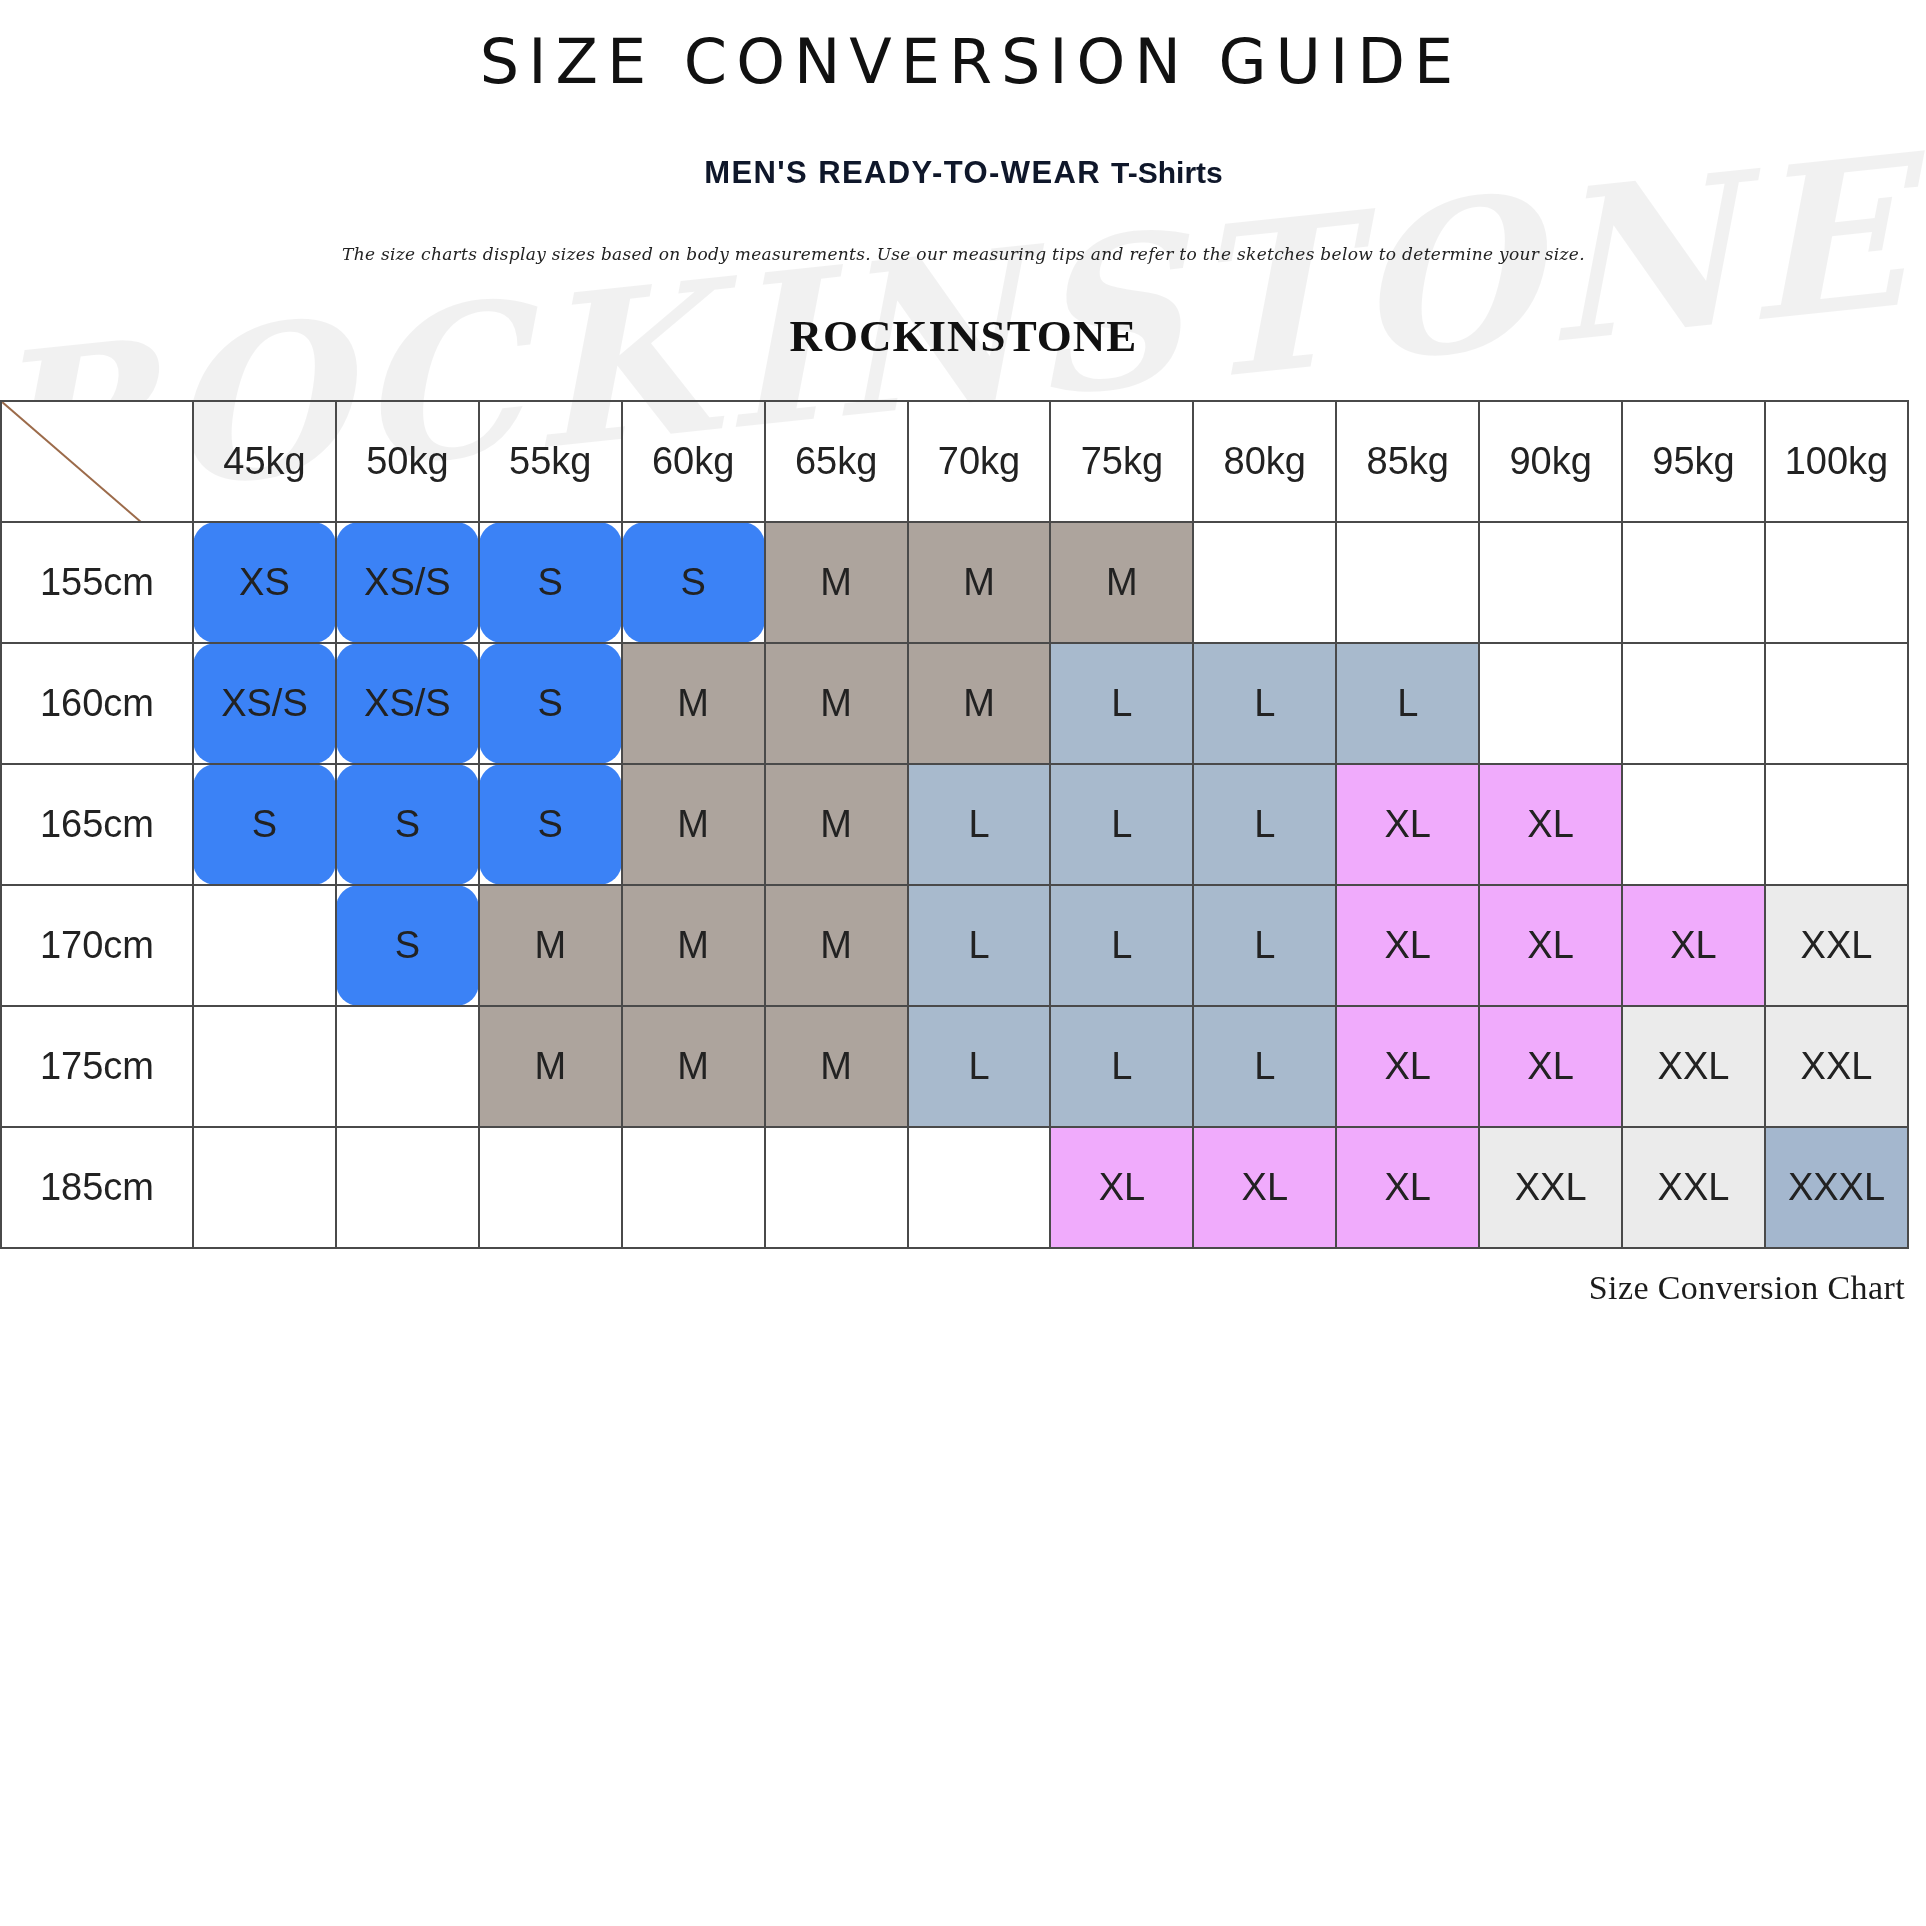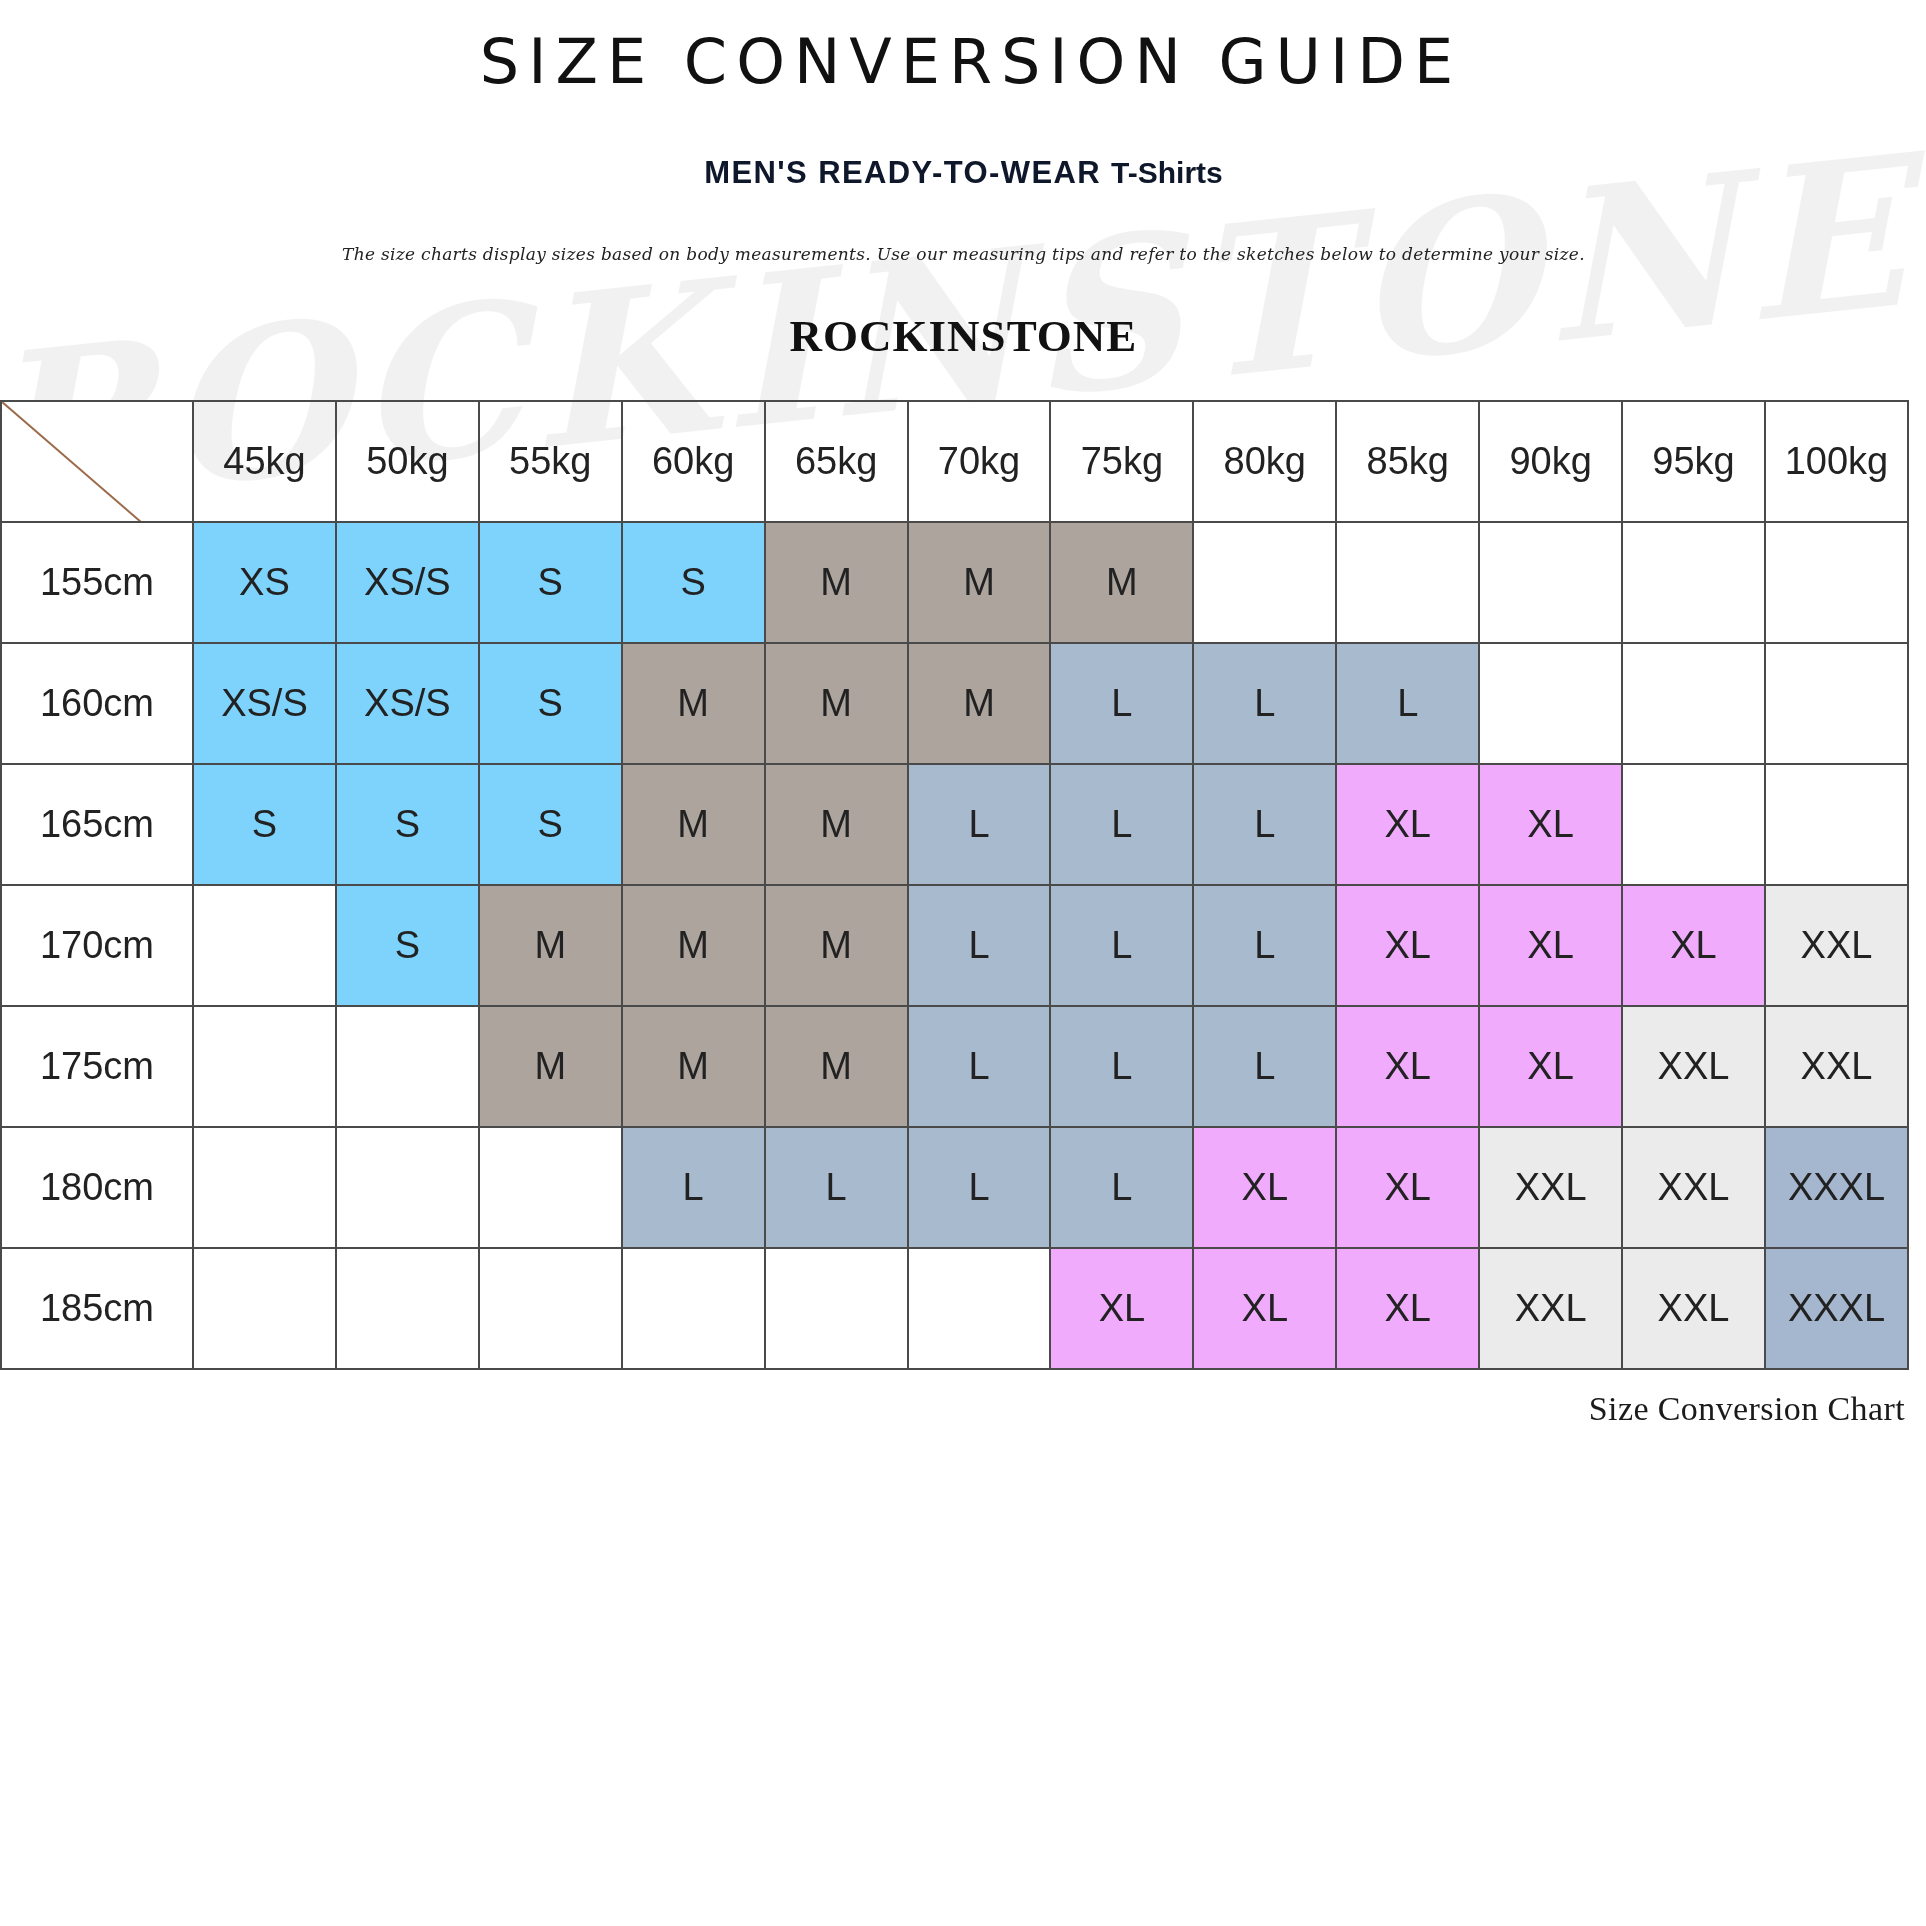--- a/index.html
+++ b/index.html
@@ -117,21 +117,21 @@
     height: 164px;
     font-size: 40px;
     color: #1b1b1b;
   }
   td.rowhead {
     font-size: 40px;
     color: #1b1b1b;
     background: #fff;
   }
   td.c-empty  { background: #ffffff; }
-  td.c-light  { background: #7dd3fc; }
+  td.c-light  { background: #3b82f6; border-radius: 23px; }
   td.c-gray   { background: #ada49d; }
   td.c-blue   { background: #a8bacd; }
   td.c-xlgray { background: #f0abfc; }
   td.c-xxl    { background: #ebebeb; }
   td.c-xxxl   { background: #a4b7ce; }
 
   
   .footer {
     text-align: right;
     font-family: "Liberation Serif", serif;
@@ -257,35 +257,20 @@
         <td class="c-gray">M</td>
         <td class="c-blue">L</td>
         <td class="c-blue">L</td>
         <td class="c-blue">L</td>
         <td class="c-xlgray">XL</td>
         <td class="c-xlgray">XL</td>
         <td class="c-xxl">XXL</td>
         <td class="c-xxl">XXL</td>
       </tr>
 
-      <tr>
-        <td class="rowhead">180cm</td>
-        <td class="c-empty"></td>
-        <td class="c-empty"></td>
-        <td class="c-empty"></td>
-        <td class="c-blue">L</td>
-        <td class="c-blue">L</td>
-        <td class="c-blue">L</td>
-        <td class="c-blue">L</td>
-        <td class="c-xlgray">XL</td>
-        <td class="c-xlgray">XL</td>
-        <td class="c-xxl">XXL</td>
-        <td class="c-xxl">XXL</td>
-        <td class="c-xxxl">XXXL</td>
-      </tr>
 
       <tr>
         <td class="rowhead">185cm</td>
         <td class="c-empty"></td>
         <td class="c-empty"></td>
         <td class="c-empty"></td>
         <td class="c-empty"></td>
         <td class="c-empty"></td>
         <td class="c-empty"></td>
         <td class="c-xlgray">XL</td>

